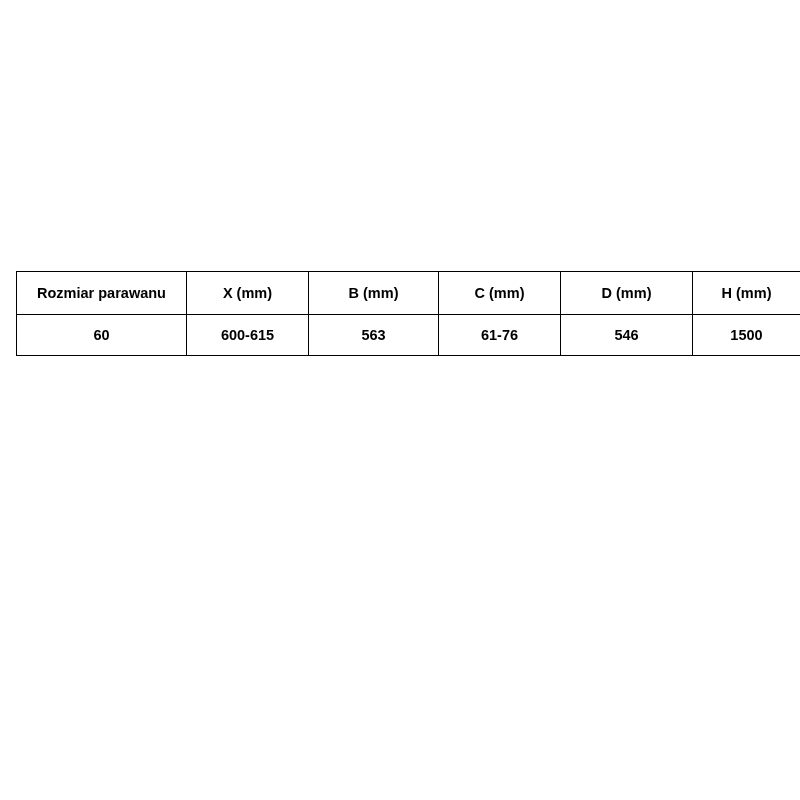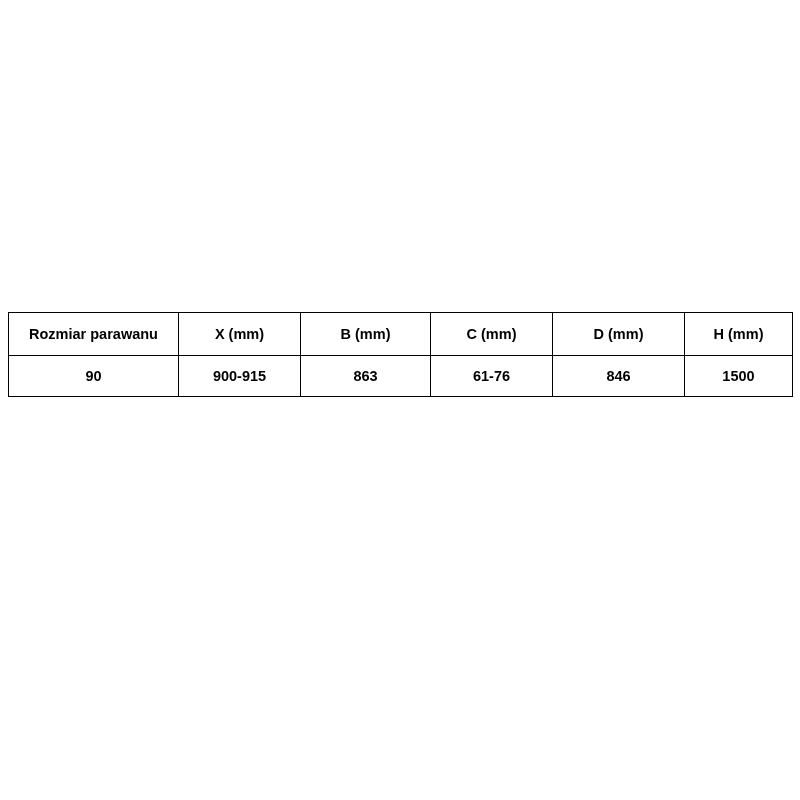--- a/index.html
+++ b/index.html
@@ -14,24 +14,23 @@
     color: #000000;
     overflow: hidden;
   }
   .page {
     position: relative;
     width: 800px;
     height: 800px;
   }
   .table-wrap {
     position: absolute;
-    left: 8px;
+    left: 16px;
     top: 271px;
     width: 784px;
-    margin-top: 41px;
   }
   table.spec {
     border-collapse: collapse;
     width: 784px;
     table-layout: fixed;
   }
   table.spec th,
   table.spec td {
     border: 1px solid #000000;
     text-align: center;
@@ -71,23 +70,23 @@
           <th>Rozmiar parawanu</th>
           <th>X (mm)</th>
           <th>B (mm)</th>
           <th>C (mm)</th>
           <th>D (mm)</th>
           <th>H (mm)</th>
         </tr>
       </thead>
       <tbody>
         <tr>
-          <td>90</td>
-          <td>900-915</td>
-          <td>863</td>
+          <td>60</td>
+          <td>600-615</td>
+          <td>563</td>
           <td>61-76</td>
-          <td>846</td>
+          <td>546</td>
           <td>1500</td>
         </tr>
       </tbody>
     </table>
   </div>
 </div>
 
 </body></html>

